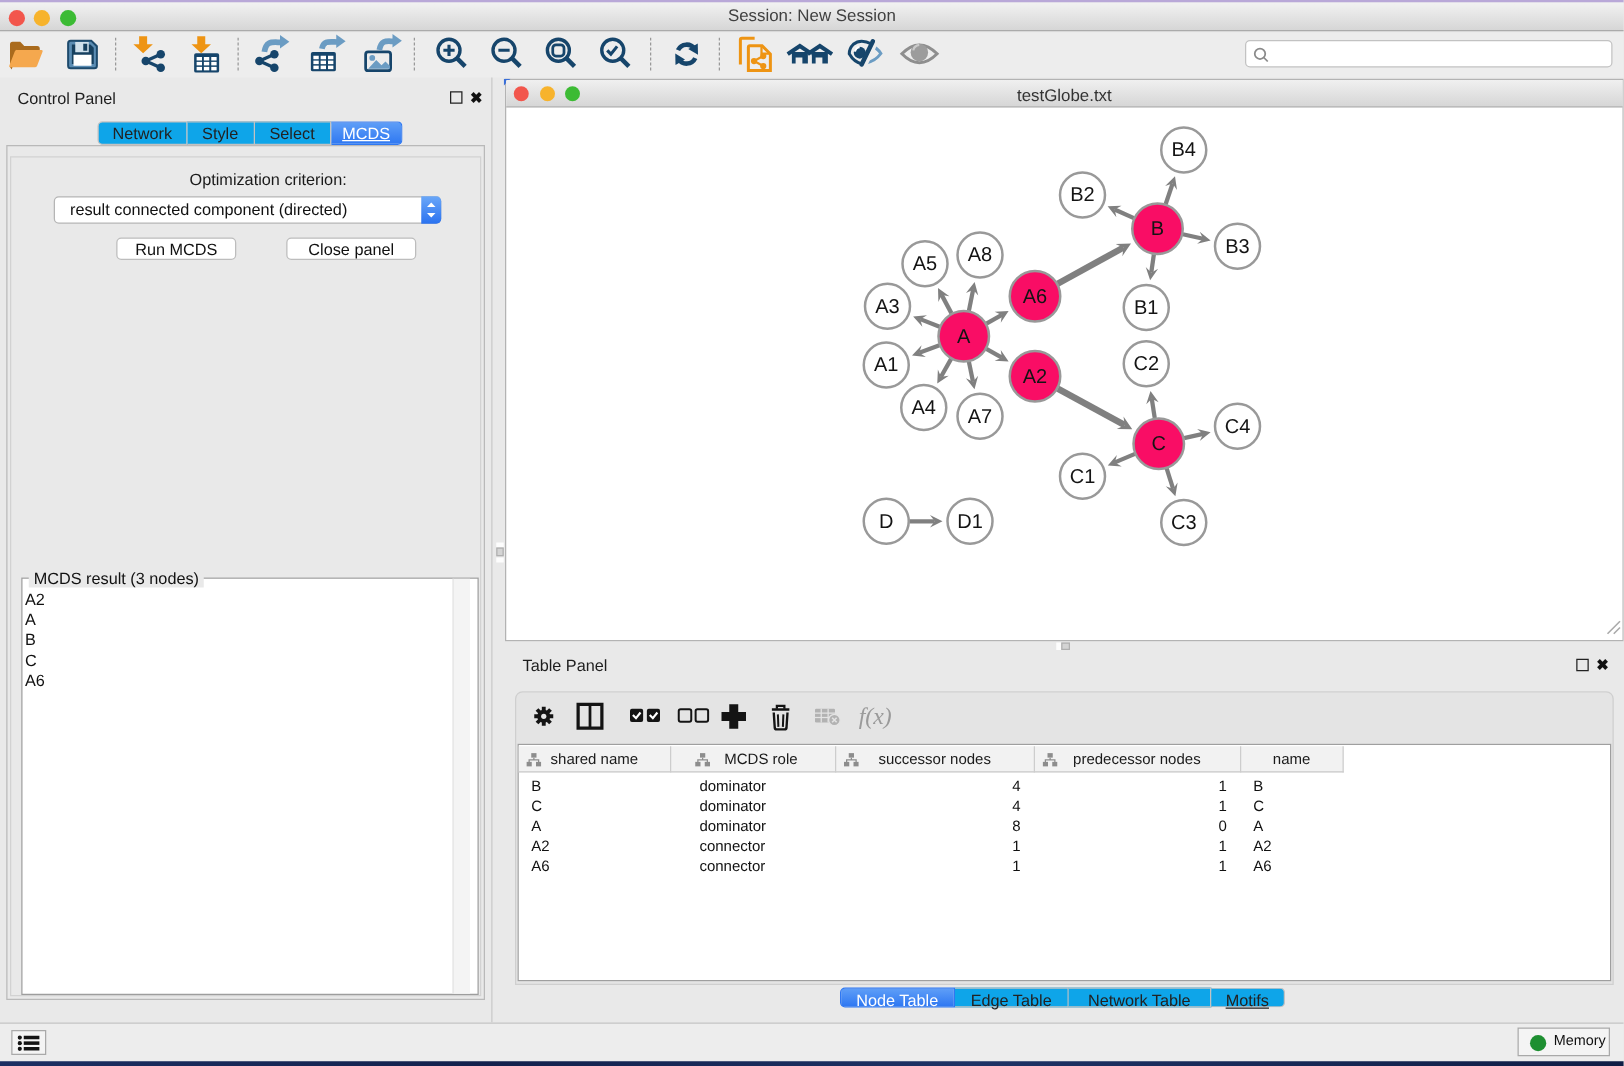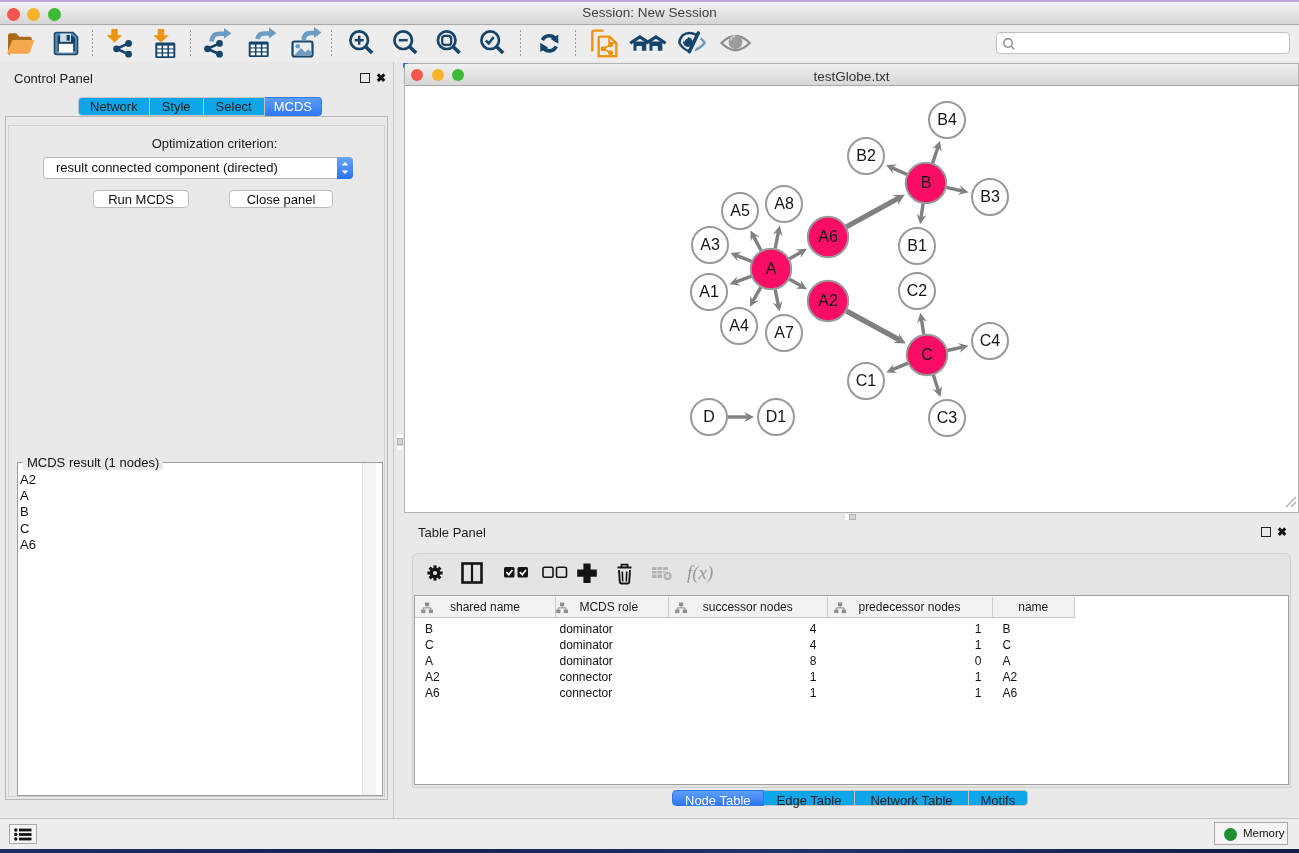--- a/index.html
+++ b/index.html
@@ -31,21 +31,21 @@
 #cpTitle { left:14px; top:71px; font-size:13px; color:#1e1e1e; }
 #cpFloat { left:360px; top:73px; width:10px; height:10px; border:1.5px solid #222; }
 #cpClose { left:376px; top:71px; font-size:12px; color:#111; font-weight:bold; }
 #cpOuter { left:5px; top:116px; width:383px; height:684px; border:1px solid #b9b9b9; background:#e9e9e9; }
 #cpInner { left:8px; top:125px; width:377px; height:672px; border:1px solid #d2d2d2; background:#e9e9e9; }
 .tabrow { position:absolute; display:flex; }
 .tab { height:19px; line-height:18px; font-size:13px; color:#222; background:#0ea5e9;
   border:1px solid #c2c2c2; border-left:none; padding:0 10px; }
 #tabsBottom .tab { height:16px; line-height:19px; padding:0 12px; }
 .tab.first { border-left:1px solid #c2c2c2; border-radius:4px 0 0 4px; }
-.tab.last { border-radius:0 4px 4px 0; }
+.tab.last { border-radius:0 4px 4px 0;text-decoration:underline; }
 .tab.sel { background:linear-gradient(#5e9ef7,#2f78f2); color:#fff; border-color:#2f78f2; }
 #cpTabs { top:97px; left:78px; }
 #optLabel { left:0px; top:136px; width:393px; text-align:center; font-size:13px; color:#1a1a1a;margin-left:18px; }
 #dropdown { left:43px; top:157px; width:310px; height:22px; background:#fff;
   border:1px solid #b5b5b5; border-radius:4px; font-size:13px; color:#111; line-height:20px; padding-left:12px;}
 #ddBtn { left:337px; top:157px; width:16px; height:22px; border-radius:0 4px 4px 0;
   background:linear-gradient(#6aa7f8,#2a72f0); }
 .btn { position:absolute; height:18px; background:#fff; border:1px solid #bdbdbd; border-radius:4px;
   font-size:13px; color:#111; text-align:center; line-height:17px; }
 #runBtn { left:93px; top:190px; width:96px; }
@@ -250,21 +250,21 @@
 <div class="abs" id="optLabel">Optimization criterion:</div>
 <div class="abs" id="dropdown">result connected component (directed)</div>
 <div class="abs" id="ddBtn"></div>
 <svg class="abs" style="left:337px;top:157px;" width="16" height="22" viewBox="0 0 16 22">
 <path d="M 4.6 8.6 L 8 5 l 3.4 3.6 z" fill="#fff"></path>
     <path d="M 4.6 13.4 L 8 17 l 3.4 -3.6 z" fill="#fff"></path>
   </svg>
 <div class="btn" id="runBtn">Run MCDS</div>
 <div class="btn" id="closeBtn">Close panel</div>
 <div class="abs" id="mcdsGroup"></div>
-<div class="abs" id="mcdsLabel">MCDS result (1 nodes)</div>
+<div class="abs" id="mcdsLabel">MCDS result (3 nodes)</div>
 <div class="abs" id="mcdsList">A2<br>A<br>B<br>C<br>A6</div>
 <div class="abs" id="mcdsScroll"></div>
 
 <div class="abs" style="left:393px;top:62px;width:1px;height:756px;background:#c9c9c9;"></div>
 <div class="abs" id="netwin"></div>
 <svg class="abs" style="left:403px;top:63px;" width="6" height="6" viewBox="0 0 6 6">
     <path d="M 0 0 H 5.5 L 3.5 1.8 H 1.8 V 3.5 L 0 5.5 z" fill="#3a6fd8"></path>
   </svg>
 <div class="abs" id="netTitle">
     <div class="tl t1"></div>
@@ -400,21 +400,21 @@
 <line x1="245" y1="11" x2="245" y2="22"></line>
         <line x1="250.5" y1="11" x2="250.5" y2="22"></line>
       </g>
 <circle cx="255.5" cy="20" r="4.6" fill="#8a8a8a" stroke="#e4e4e4" stroke-width="1"></circle>
 <path d="M 253.7 18.2 l 3.6 3.6 M 257.3 18.2 l -3.6 3.6" stroke="#e4e4e4" stroke-width="1.3"></path>
     </g>
 <text x="275" y="23" font-family="Liberation Serif, serif" font-style="italic" font-size="19" fill="#9a9a9a">f(x)</text>
   </svg>
 <div class="abs" id="tpTable"></div>
 <div style="position:absolute;left:415px;top:597px;width:660px;height:21px;background:#f2f2f2;border-bottom:1px solid #c9c9c9;"></div>
-<div style="position:absolute;left:415px;top:597px;width:141px;height:21px;border-right:1px solid #cdcdcd;text-align:center;font-size:12px;color:#1a1a1a;line-height:20px;"><svg width="12" height="12" viewBox="0 0 12 12" style="position:absolute;left:6px;top:5px;">
+<div style="position:absolute;left:415px;top:597px;width:122px;height:21px;border-right:1px solid #cdcdcd;text-align:center;font-size:12px;color:#1a1a1a;line-height:20px;"><svg width="12" height="12" viewBox="0 0 12 12" style="position:absolute;left:6px;top:5px;">
       <g fill="#8d8d8d">
         <rect x="4" y="0.5" width="4.2" height="3.6"></rect>
         <rect x="0.2" y="7.5" width="4.2" height="3.6"></rect>
         <rect x="7.8" y="7.5" width="4.2" height="3.6"></rect>
       </g>
       <g stroke="#8d8d8d" stroke-width="1" fill="none">
         <path d="M 6.1 4.1 V 5.9 M 2.3 7.5 V 5.9 H 9.9 V 7.5"></path>
       </g>
     </svg>shared name</div>
 <div style="position:absolute;left:549.5px;top:597px;width:119.5px;height:21px;border-right:1px solid #cdcdcd;text-align:center;font-size:12px;color:#1a1a1a;line-height:20px;"><svg width="12" height="12" viewBox="0 0 12 12" style="position:absolute;left:6px;top:5px;">

